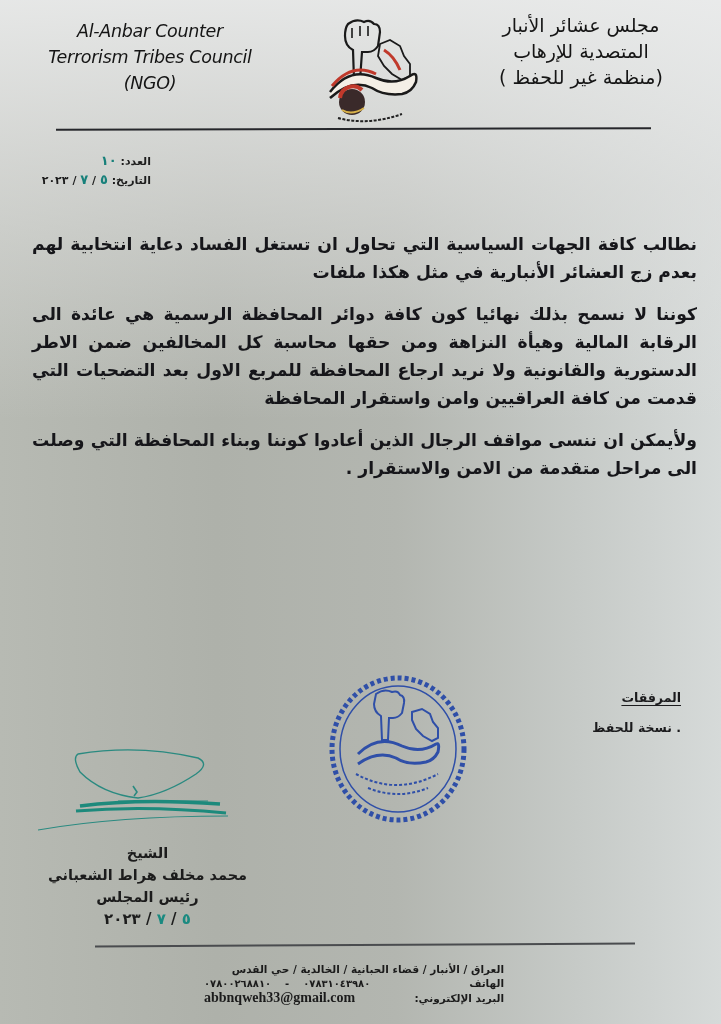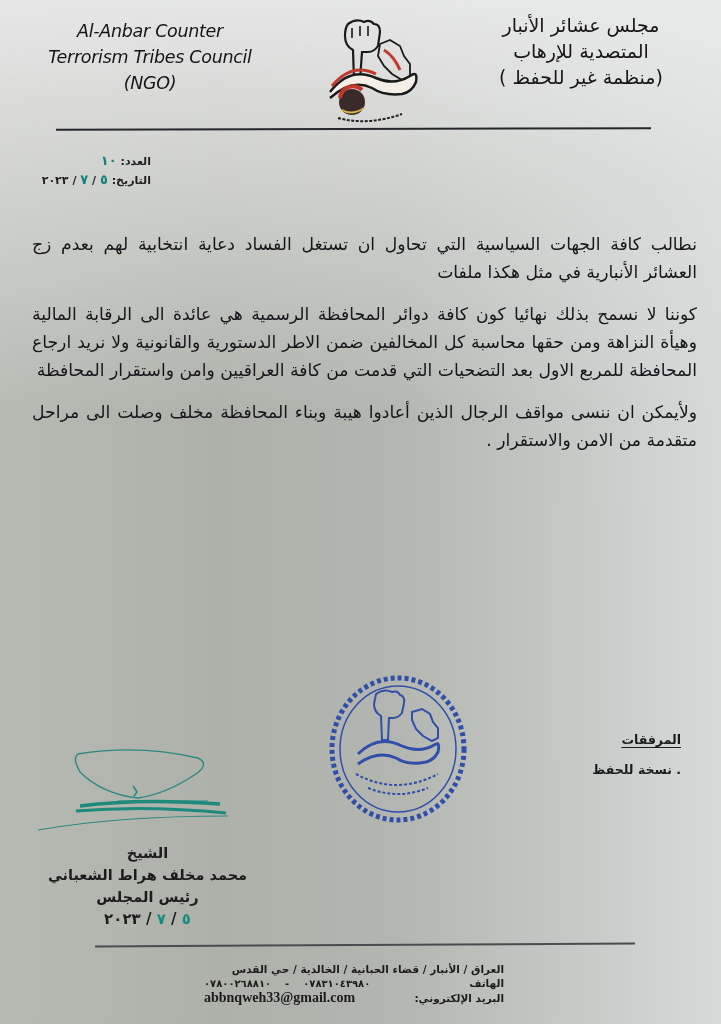--- a/index.html
+++ b/index.html
@@ -31,29 +31,29 @@
   .header-rule { left: 56px; top: 128px; width: 595px; height: 2px; background: #26272b; transform: rotate(-0.15deg); }
 
   .meta { left: 1px; top: 152px; width: 150px; direction: rtl; font-size: 11px; font-weight: bold; line-height: 18px; }
   .meta .lbl { color: #1d1d1d; }
   .meta .val { color: #17807a; font-size: 13px; }
   .meta .val-dark { color: #1d1d1d; }
 
   
   .body-text {
     left: 32px; top: 230px; width: 665px; direction: rtl; text-align: justify;
-    font-weight: normal; font-size: 17.2px; line-height: 28px; color: #16161a;
+    font-weight: bold; font-size: 17.2px; line-height: 28px; color: #16161a;
   }
   .body-text p { margin: 0 0 14px 0; text-align-last: right; }
 
   
   .stamp { left: 328px; top: 674px; width: 140px; height: 150px; }
 
   
-  .attach { right: 40px; top: 730px; width: 150px; direction: rtl; font-weight: bold; font-size: 12.5px; line-height: 20px; }
+  .attach { right: 40px; top: 688px; width: 150px; direction: rtl; font-weight: bold; font-size: 12.5px; line-height: 20px; }
   .attach .heading { text-decoration: underline; text-underline-offset: 3px; display: inline-block; margin-bottom: 10px; }
 
   
   .signature { left: 18px; top: 744px; width: 220px; height: 90px; }
   .signer { left: 40px; top: 842px; width: 215px; direction: rtl; text-align: center; font-weight: bold; font-size: 14.5px; line-height: 22px; color: #1c1c1c; }
   .signer .date { letter-spacing: 4px; font-size: 15px; }
   .signer .green { color: #1a8a80; }
 
   .footer-rule { left: 95px; top: 944px; width: 540px; height: 1.5px; background: #4a4c4f; transform: rotate(-0.3deg); }
   .footer { left: 204px; top: 962px; width: 300px; direction: rtl; font-weight: bold; font-size: 10.5px; line-height: 14px; color: #1b1b1b; }
@@ -111,21 +111,21 @@
       <span class="val-dark">/</span>
       <span class="val">٧</span>
       <span class="val-dark">/</span>
       <span class="val-dark">٢٠٢٣</span>
     </div>
   </div>
 
   <div class="abs body-text">
     <p>نطالب كافة الجهات السياسية التي تحاول ان تستغل الفساد دعاية انتخابية لهم بعدم زج العشائر الأنبارية في مثل هكذا ملفات</p>
     <p>كوننا لا نسمح بذلك نهائيا كون كافة دوائر المحافظة الرسمية هي عائدة الى الرقابة المالية وهيأة النزاهة ومن حقها محاسبة كل المخالفين ضمن الاطر الدستورية والقانونية ولا نريد ارجاع المحافظة للمربع الاول بعد التضحيات التي قدمت من كافة العراقيين وامن واستقرار المحافظة</p>
-    <p>ولأيمكن ان ننسى مواقف الرجال الذين أعادوا هيبة وبناء المحافظة مخلف وصلت الى مراحل متقدمة من الامن والاستقرار .</p>
+    <p>ولأيمكن ان ننسى مواقف الرجال الذين أعادوا كوننا وبناء المحافظة التي وصلت الى مراحل متقدمة من الامن والاستقرار .</p>
   </div>
 
   <div class="abs attach">
     <div class="heading">المرفقات</div>
     <div>. نسخة للحفظ</div>
   </div>
 
   <div class="abs stamp">
     <svg width="140" height="150" viewBox="0 0 140 150">
       <ellipse cx="70" cy="75" rx="66" ry="71" fill="none" stroke="#2f4fa8" stroke-width="5" stroke-dasharray="4 3"></ellipse>

